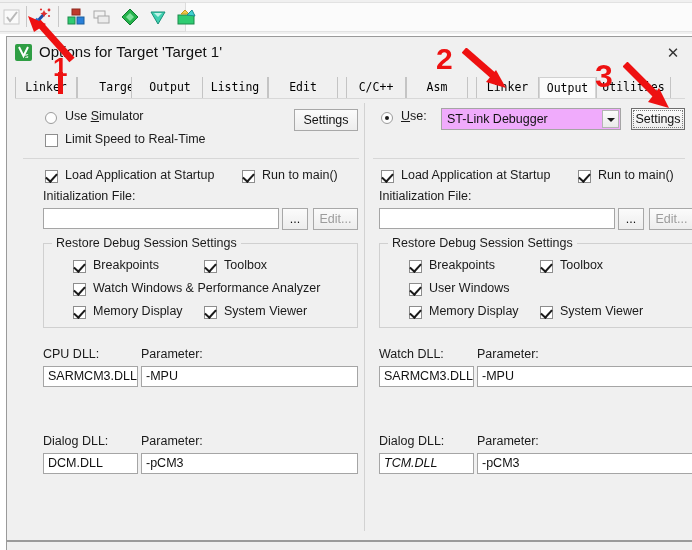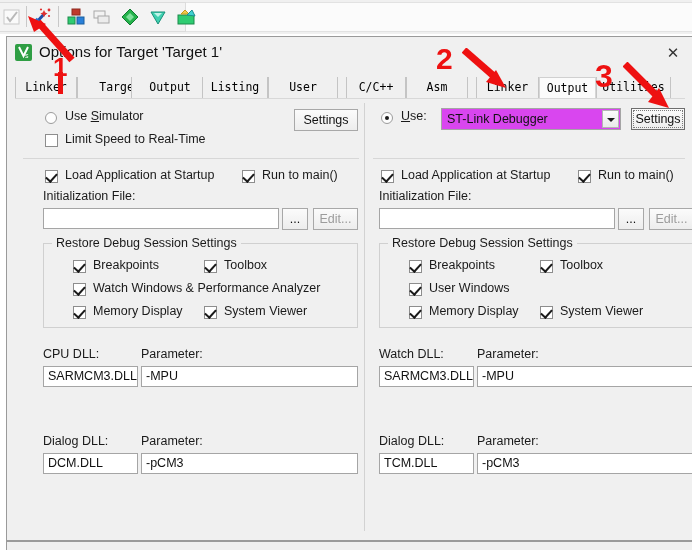--- a/index.html
+++ b/index.html
@@ -135,21 +135,21 @@
   .btn.disabled { color: #9c9c9c; }
 
   .txt {
     position: absolute; height: 21px; background: #fff;
     border: 1px solid #a5a5a5; box-sizing: border-box;
     font-size: 12.5px; color: #111; line-height: 19px;
     padding-left: 4px; white-space: nowrap; overflow: hidden;
     font-family: "Liberation Sans", sans-serif;
   }
   .combo {
-    position: absolute; height: 22px; background: #d946ef;
+    position: absolute; height: 22px; background: #f0abfc;
     border: 1px solid #a5a5a5; box-sizing: border-box;
   }
   .combo .val {
     position: absolute; left: 5px; top: 1px;
     font-size: 12.5px; color: #111; line-height: 18px; white-space: nowrap;
   }
   .combo .arrowbox {
     position: absolute; right: 1px; top: 1px; width: 17px; height: 18px;
     background: linear-gradient(#fbfbfb, #eaeaea); border: 1px solid #b4b4b4;
     box-sizing: border-box;
@@ -270,21 +270,21 @@
       </div>
       <div class="dlg-title">Options for Target 'Target 1'</div>
       <div class="dlg-close">✕</div>
     </div>
 
     <div class="tabstrip">
       <div class="tab" style="left:0px;width:62px;">Linker</div>
       <div class="tab" style="left:62px;width:86px;">Target</div>
       <div class="tab" style="left:116px;width:78px;">Output</div>
       <div class="tab" style="left:187px;width:66px;">Listing</div>
-      <div class="tab" style="left:253px;width:70px;">User</div>
+      <div class="tab" style="left:253px;width:70px;">Edit</div>
       <div class="tab" style="left:331px;width:60px;">C/C++</div>
       <div class="tab" style="left:391px;width:62px;">Asm</div>
       <div class="tab" style="left:461px;width:63px;">Linker</div>
       <div class="tab active" style="left:524px;width:57px;">Output</div>
       <div class="tab" style="left:581px;width:75px;">Utilities</div>
     </div>
 
     <div class="page">
       <div class="vdivider"></div>
 
@@ -391,21 +391,21 @@
           <div class="lbl" style="left:180px; top:60px;">System Viewer</div>
         </div>
 
         <div class="lbl" style="left:6px; top:248px;">Watch DLL:</div>
         <div class="lbl" style="left:104px; top:248px;">Parameter:</div>
         <div class="txt" style="left:6px; top:267px; width:95px;">SARMCM3.DLL</div>
         <div class="txt" style="left:104px; top:267px; width:217px;">-MPU</div>
 
         <div class="lbl" style="left:6px; top:335px;">Dialog DLL:</div>
         <div class="lbl" style="left:104px; top:335px;">Parameter:</div>
-        <div class="txt" style="left:6px; top:354px; width:95px;">TCM.DLL</div>
+        <div class="txt" style="left:6px; top:354px; width:95px;font-style:italic;">TCM.DLL</div>
         <div class="txt" style="left:104px; top:354px; width:217px;">-pCM3</div>
       </div>
     </div>
 
     <div class="footer">
       
       
       
       
     </div>

